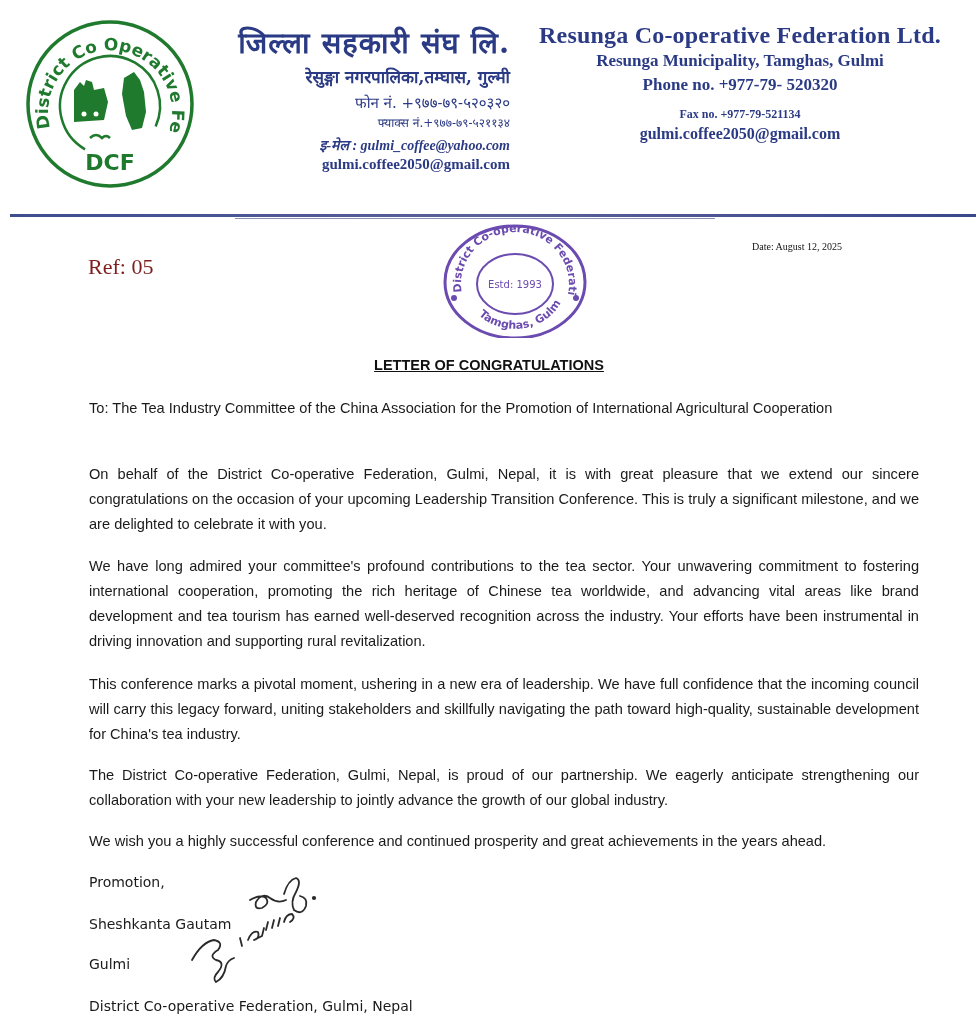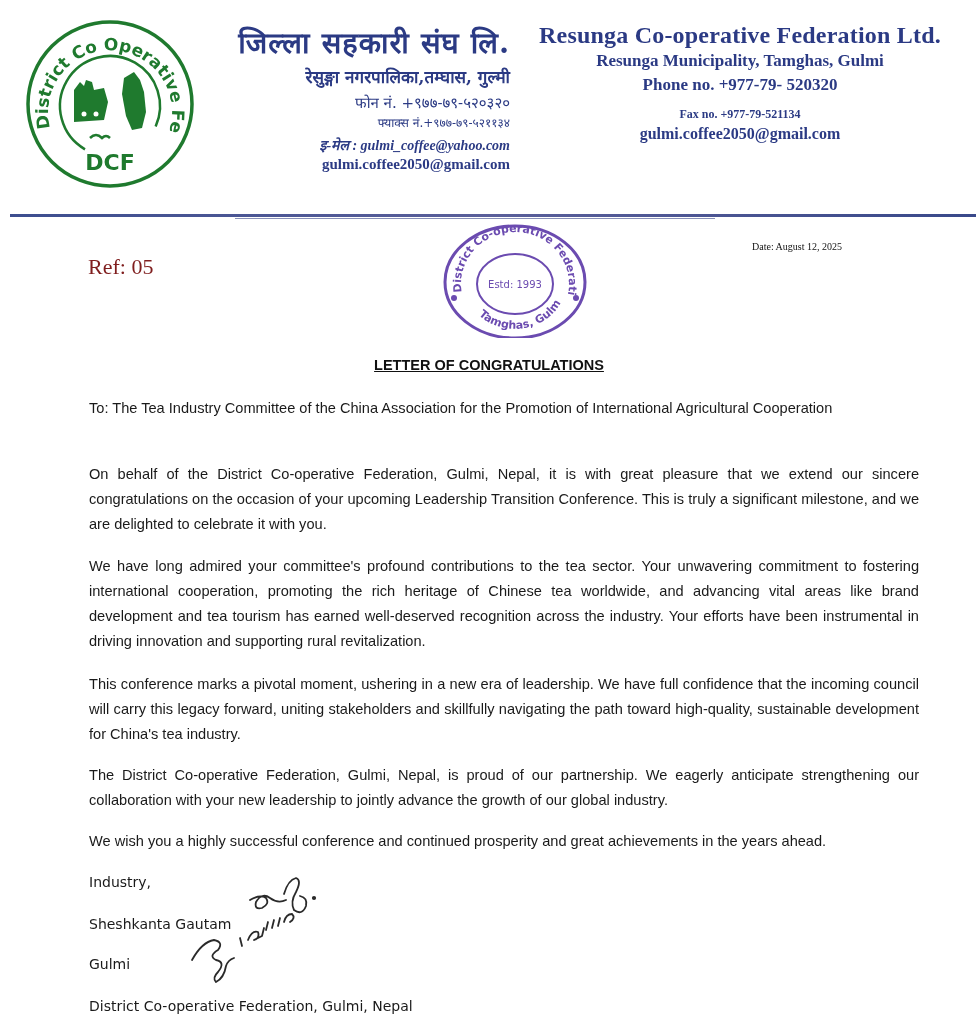--- a/index.html
+++ b/index.html
@@ -114,21 +114,21 @@
 
   <div class="heading"><span>LETTER OF CONGRATULATIONS</span></div>
 
   <div class="body-text p2">On behalf of the District Co-operative Federation, Gulmi, Nepal, it is with great pleasure that we extend our sincere congratulations on the occasion of your upcoming Leadership Transition Conference. This is truly a significant milestone, and we are delighted to celebrate it with you.</div>
   <div class="body-text p1">To: The Tea Industry Committee of the China Association for the Promotion of International Agricultural Cooperation</div>
   <div class="body-text p3">We have long admired your committee's profound contributions to the tea sector. Your unwavering commitment to fostering international cooperation, promoting the rich heritage of Chinese tea worldwide, and advancing vital areas like brand development and tea tourism has earned well-deserved recognition across the industry. Your efforts have been instrumental in driving innovation and supporting rural revitalization.</div>
   <div class="body-text p4">This conference marks a pivotal moment, ushering in a new era of leadership. We have full confidence that the incoming council will carry this legacy forward, uniting stakeholders and skillfully navigating the path toward high-quality, sustainable development for China's tea industry.</div>
   <div class="body-text p5">The District Co-operative Federation, Gulmi, Nepal, is proud of our partnership. We eagerly anticipate strengthening our collaboration with your new leadership to jointly advance the growth of our global industry.</div>
   <div class="body-text p6">We wish you a highly successful conference and continued prosperity and great achievements in the years ahead.</div>
 
-  <div class="sig-line sincerely">Industry,</div>
+  <div class="sig-line sincerely">Promotion,</div>
   <div class="sig-line signame">Sheshkanta Gautam</div>
   <div class="sig-line member">Gulmi</div>
   <div class="sig-line org">District Co-operative Federation, Gulmi, Nepal</div>
 
   <svg class="signature" viewBox="0 0 180 120">
     <g fill="none" stroke="#2a2a2a" stroke-width="1.8" stroke-linecap="round" stroke-linejoin="round">
       <path d="M70 30 q10 -6 16 -2 q4 6 -4 10 q-8 2 -6 -6 q6 -10 14 -4 q8 6 16 2"></path>
       <path d="M104 24 q4 -14 12 -16 q6 2 0 14 q-6 10 -2 18 q8 6 12 -4 q2 -8 -6 -10"></path>
       <circle cx="134" cy="28" r="1.2" fill="#2a2a2a"></circle>
       <path d="M12 90 q10 -18 22 -20 q10 2 4 10 q-10 6 -2 10 q10 2 2 12 q-6 6 -2 10 q8 -4 10 -16 q2 -6 8 -8"></path>

